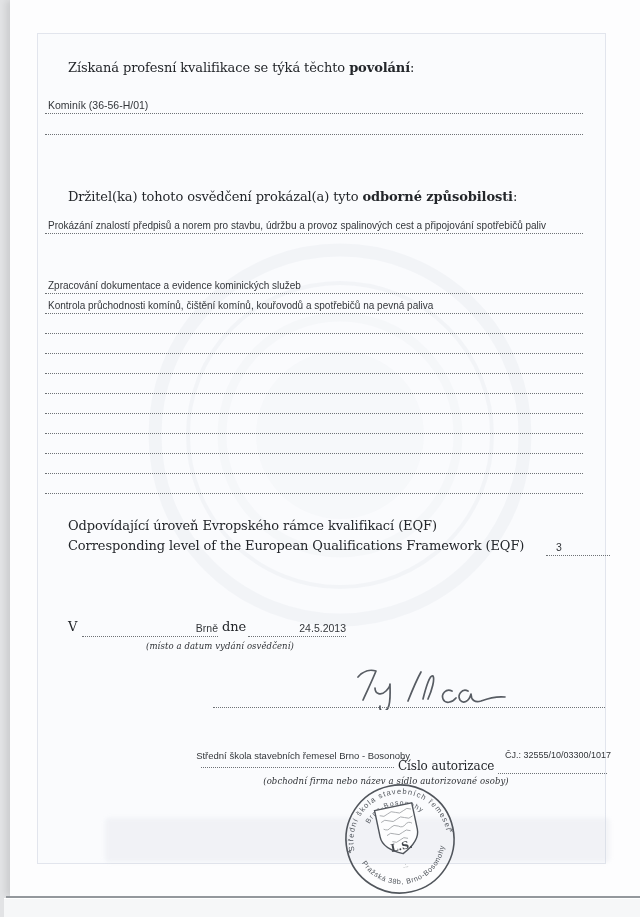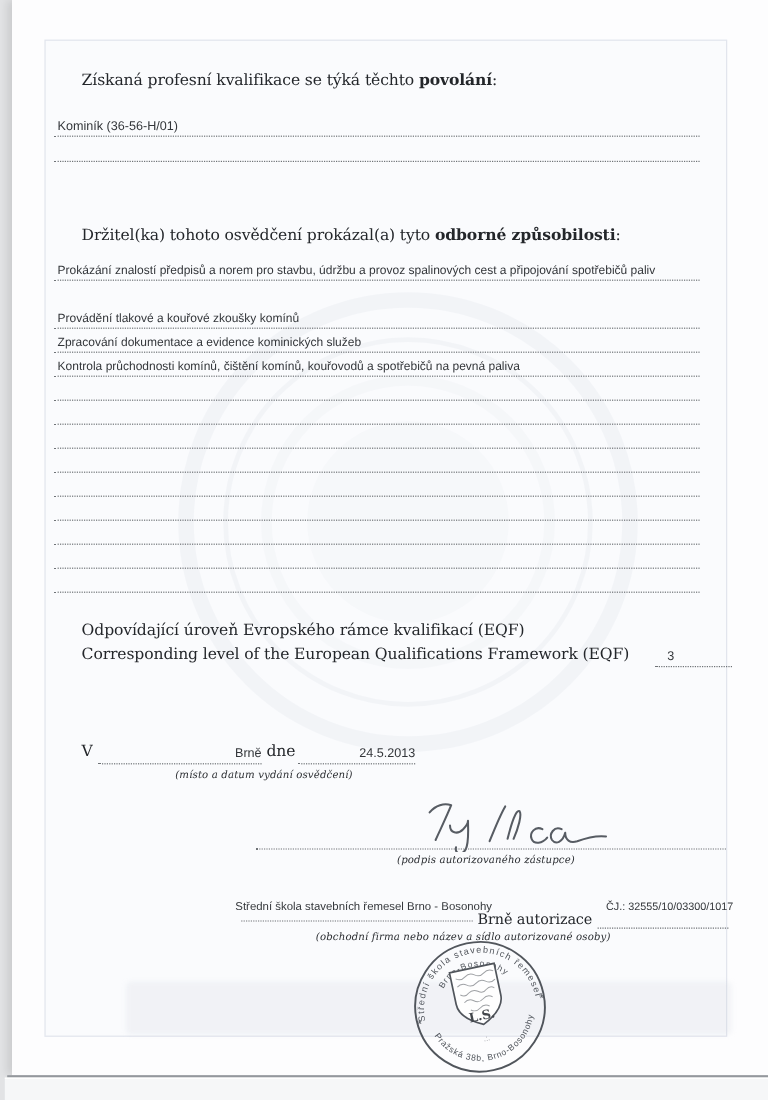--- a/index.html
+++ b/index.html
@@ -77,23 +77,20 @@
     </div>
     <div class="dotline" style="left:35px;top:116px;width:538px;height:19px;"></div>
 
     <div class="ser" style="left:58px;top:177px;margin-top:12px;">
       <span>Držitel(ka) tohoto osvědčení prokázal(a) tyto </span><b>odborné způsobilosti</b><span>:</span>
     </div>
 
     <div class="dotline" style="left:35px;top:214px;width:538px;height:20px;">
       <span class="val fill-sans">Prokázání znalostí předpisů a norem pro stavbu, údržbu a provoz spalinových cest a připojování spotřebičů paliv</span>
     </div>
-    <div class="dotline" style="left:35px;top:254px;width:538px;height:20px;">
-      <span class="val fill-sans">Provádění tlakové a kouřové zkoušky komínů</span>
-    </div>
     <div class="dotline" style="left:35px;top:274px;width:538px;height:20px;">
       <span class="val fill-sans">Zpracování dokumentace a evidence kominických služeb</span>
     </div>
     <div class="dotline" style="left:35px;top:294px;width:538px;height:20px;">
       <span class="val fill-sans">Kontrola průchodnosti komínů, čištění komínů, kouřovodů a spotřebičů na pevná paliva</span>
     </div>
 
     <div class="dotline" style="left:35px;top:314px;width:538px;height:20px;"></div>
     <div class="dotline" style="left:35px;top:334px;width:538px;height:20px;"></div>
     <div class="dotline" style="left:35px;top:354px;width:538px;height:20px;"></div>
@@ -124,25 +121,24 @@
       <g fill="none" stroke="#575c63" stroke-width="1.7" stroke-linecap="round" stroke-linejoin="round">
         <path d="M13,22 C18,16 25,14 31,16 C27,26 22,36 18,45"></path>
         <path d="M30,33 C30,39 36,41 41,36 C43,34 45,31 45,29 C45,37 46,47 43,53 C40,58 34,57 35,51"></path>
         <path d="M63,46 C67,36 72,24 76,17"></path>
         <path d="M78,44 C81,32 85,19 88,21 C90,24 87,35 83,44"></path>
         <path d="M107,36 C101,33 96,39 98,44 C100,49 107,48 111,43"></path>
         <path d="M123,36 C117,33 112,40 115,45 C118,49 124,47 126,39 C126,45 130,48 136,46 C144,43 151,41 160,42"></path>
       </g>
     </svg>
     <div class="dotline" style="left:203px;top:694px;width:392px;height:14px;"></div>
-    <div class="caption" style="left:270px;top:712px;width:250px;">(podpis autorizovaného zástupce)</div>
 
     <div class="sans-label" style="left:170px;top:750px;width:230px;text-align:right;font-size:9.5px;">Střední škola stavebních řemesel Brno - Bosonohy</div>
     <div class="dotline" style="left:191px;top:757px;width:193px;height:11px;"></div>
-    <div class="ser" style="left:388px;top:759px;font-size:12px;">Brně autorizace</div>
+    <div class="ser" style="left:388px;top:759px;font-size:12px;">Číslo autorizace</div>
     <div class="dotline" style="left:488px;top:762px;width:109px;height:12px;"></div>
     <div class="sans-label" style="left:495px;top:750px;font-size:9px;">ČJ.: 32555/10/03300/1017</div>
     <div class="caption" style="left:236px;top:776px;width:280px;">(obchodní firma nebo název a sídlo autorizované osoby)</div>
 
     <svg style="position:absolute;left:312px;top:766px;" width="156" height="148" viewBox="0 0 156 148">
       <defs>
         <path id="arcTop" d="M 36 96 A 47 47 0 1 1 120 96" fill="none"></path>
         <path id="arcInner" d="M 48.6 56 A 34 34 0 0 1 107.4 56" fill="none"></path>
         <path id="arcBottom" d="M 35.2 87 A 45 45 0 0 0 120.8 87" fill="none"></path>
       </defs>

